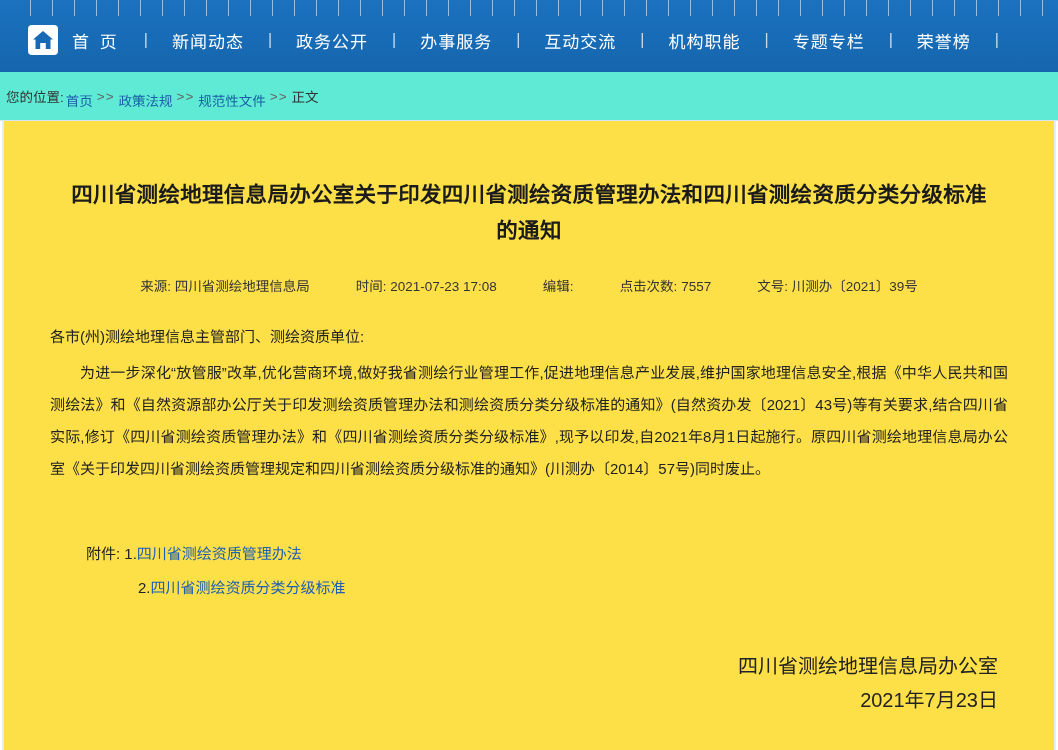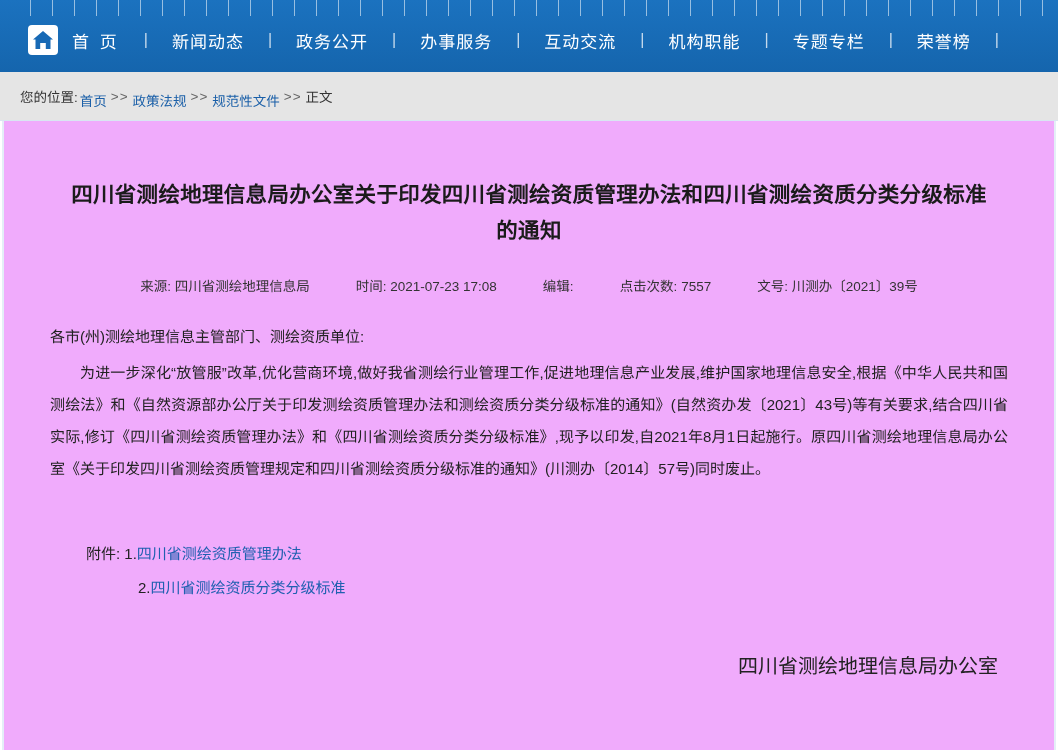--- a/index.html
+++ b/index.html
@@ -73,36 +73,36 @@
   .nav-sep {
     color: rgba(255,255,255,0.75);
     font-size: 16px;
     margin: 0 20px;
     user-select: none;
   }
 
   
   .crumb-wrap {
     height: 48px;
-    background: #e5e5e5;
-    display: flex;
-    align-items: center;
-    padding-left: 20px;
+    background: #5eead4;
+    display: flex;
+    align-items: center;
+    padding-left: 6px;
     font-size: 13.5px;
     color: #333;
     border-bottom: 1px solid #d9e6f2;
   }
   .crumb-label { color: #333; margin-right: 2px; }
   .crumb-link { color: #1a5fa8; text-decoration: none; cursor: pointer; margin-top: 8px; }
   .crumb-arrow { color: #666; margin: 0 4px; letter-spacing: 1px; }
   .crumb-current { color: #333; }
 
   
   .page {
-    background: #f0abfc;
+    background: #fde047;
     border-left: 2px solid #e4eef7;
     border-right: 2px solid #e4eef7;
     margin: 0 2px;
     height: calc(750px - 72px - 49px);
     box-sizing: border-box;
     padding: 0 46px;
     position: relative;
   }
   .doc-title {
     font-size: 21.5px;
@@ -244,15 +244,16 @@
       <span>附件:</span>
       <span>1.</span><a class="attach-link">四川省测绘资质管理办法</a>
     </div>
     <div class="attach-row-2">
       <span>2.</span><a class="attach-link">四川省测绘资质分类分级标准</a>
     </div>
   </div>
 
   <div class="signoff">
     <div>四川省测绘地理信息局办公室</div>
+    <div>2021年7月23日</div>
   </div>
 
 </div>
 
 </body></html>

